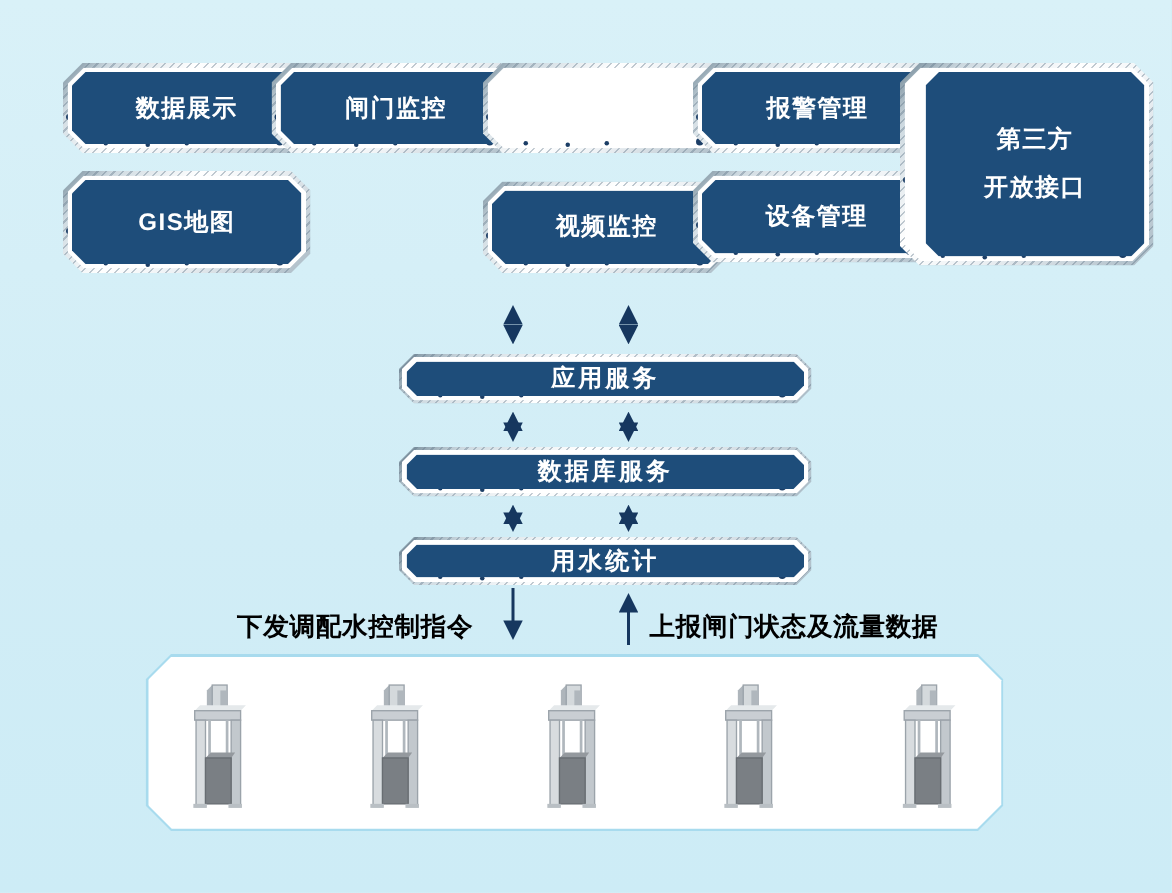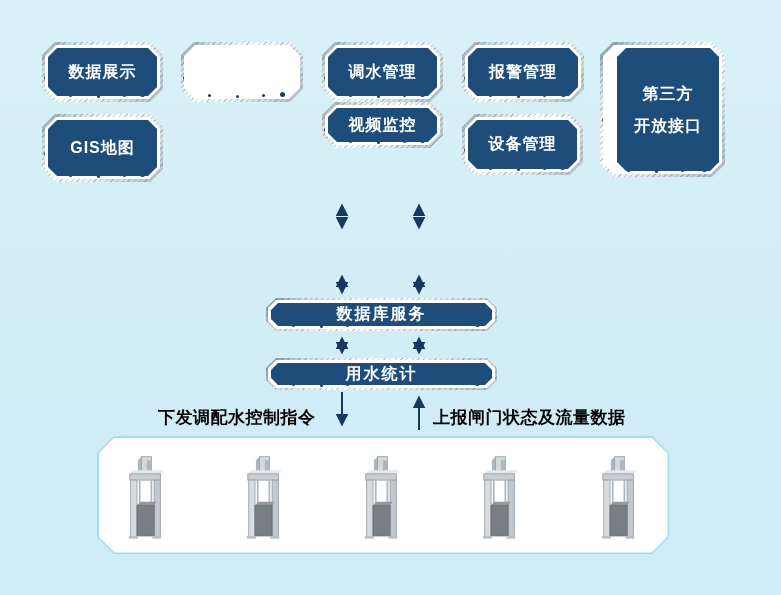--- a/index.html
+++ b/index.html
@@ -17,21 +17,21 @@
   .cutA{clip-path:polygon(13px 0,calc(100% - 13px) 0,100% 13px,100% calc(100% - 13px),calc(100% - 13px) 100%,13px 100%,0 calc(100% - 13px),0 13px);}
   .cutB{clip-path:polygon(11px 0,calc(100% - 11px) 0,100% 11px,100% calc(100% - 11px),calc(100% - 11px) 100%,11px 100%,0 calc(100% - 11px),0 11px);}
   .cutC{clip-path:polygon(9px 0,calc(100% - 9px) 0,100% 9px,100% calc(100% - 9px),calc(100% - 9px) 100%,9px 100%,0 calc(100% - 9px),0 9px);}
   .cutD{clip-path:polygon(10px 0,calc(100% - 10px) 0,100% 10px,100% calc(100% - 10px),calc(100% - 10px) 100%,10px 100%,0 calc(100% - 10px),0 10px);}
   .cutE{clip-path:polygon(8px 0,calc(100% - 8px) 0,100% 8px,100% calc(100% - 8px),calc(100% - 8px) 100%,8px 100%,0 calc(100% - 8px),0 8px);}
   .cutF{clip-path:polygon(7px 0,calc(100% - 7px) 0,100% 7px,100% calc(100% - 7px),calc(100% - 7px) 100%,7px 100%,0 calc(100% - 7px),0 7px);}
   .cutG{clip-path:polygon(17px 0,calc(100% - 17px) 0,100% 17px,100% calc(100% - 17px),calc(100% - 17px) 100%,17px 100%,0 calc(100% - 17px),0 17px);}
   .cutH{clip-path:polygon(16px 0,calc(100% - 16px) 0,100% 16px,100% calc(100% - 16px),calc(100% - 16px) 100%,16px 100%,0 calc(100% - 16px),0 16px);}
 
   
-  .node{position:absolute;}
+  .node{position:absolute;padding-left:44px;}
   .f1{
     position:absolute;inset:0;
     background:
       repeating-linear-gradient(135deg,rgba(100,122,140,.40) 0 1px,rgba(255,255,255,0) 1px 4px),
       linear-gradient(135deg,#6e8594 0%,#cdd9e0 14%,#ffffff 40%,#eef2f5 60%,#a9bac5 100%);
     filter:drop-shadow(0 0 1px #7d93a2);
   }
   .f1::after{ 
     content:"";position:absolute;left:2px;top:56%;width:4px;height:4px;border-radius:50%;background:#1c3e66;
   }
@@ -78,44 +78,44 @@
   <div class="node" style="left:42px;top:42px;width:121px;height:60px">
     <div class="f1 cutA"></div>
     <div class="f2 cutB"></div>
     <div class="f3 cutC">
         <span>数据展示</span>
       </div>
   </div>
   <div class="node" style="left:181px;top:42px;width:122px;height:60px">
     <div class="f1 cutA"></div>
     <div class="f2 cutB"></div>
+    <div class="f3 cutC">
+        <span>闸门监控</span>
+      </div>
   </div>
   <div class="node" style="left:322px;top:42px;width:121px;height:60px">
     <div class="f1 cutA"></div>
     <div class="f2 cutB"></div>
-    <div class="f3 cutC">
-        <span>调水管理</span>
-      </div>
   </div>
   <div class="node" style="left:462px;top:42px;width:122px;height:60px">
     <div class="f1 cutA"></div>
     <div class="f2 cutB"></div>
     <div class="f3 cutC">
         <span>报警管理</span>
       </div>
   </div>
 
   <div class="node" style="left:42px;top:114px;width:121px;height:68px">
     <div class="f1 cutA"></div>
     <div class="f2 cutB"></div>
     <div class="f3 cutC">
         <span>GIS地图</span>
       </div>
   </div>
-  <div class="node" style="left:322px;top:102px;width:121px;height:46px">
+  <div class="node" style="left:322px;top:121px;width:121px;height:61px">
     <div class="f1 cutA"></div>
     <div class="f2 cutB"></div>
     <div class="f3 cutC">
         <span>视频监控</span>
       </div>
   </div>
   <div class="node" style="left:462px;top:114px;width:121px;height:61px">
     <div class="f1 cutA"></div>
     <div class="f2 cutB"></div>
     <div class="f3 cutC">
@@ -125,20 +125,27 @@
 
   <div class="node tall" style="left:600px;top:42px;width:125px;height:135px">
     <div class="f1 cutA"></div>
     <div class="f2 cutB"></div>
     <div class="f3 cutC">
       <span>第三方</span>
       <span>开放接口</span>
     </div>
   </div>
 
+  <div class="node bar" style="left:266px;top:236px;width:231px;height:33px">
+    <div class="f1 cutD"></div>
+    <div class="f2 cutE" style="inset:2px"></div>
+    <div class="f3 cutF" style="inset:5px">
+        <span>应用服务</span>
+      </div>
+  </div>
   <div class="node bar" style="left:266px;top:298px;width:231px;height:33px">
     <div class="f1 cutD"></div>
     <div class="f2 cutE" style="inset:2px"></div>
     <div class="f3 cutF" style="inset:5px">
         <span>数据库服务</span>
       </div>
   </div>
   <div class="node bar" style="left:266px;top:358px;width:231px;height:32px">
     <div class="f1 cutD"></div>
     <div class="f2 cutE" style="inset:2px"></div>

